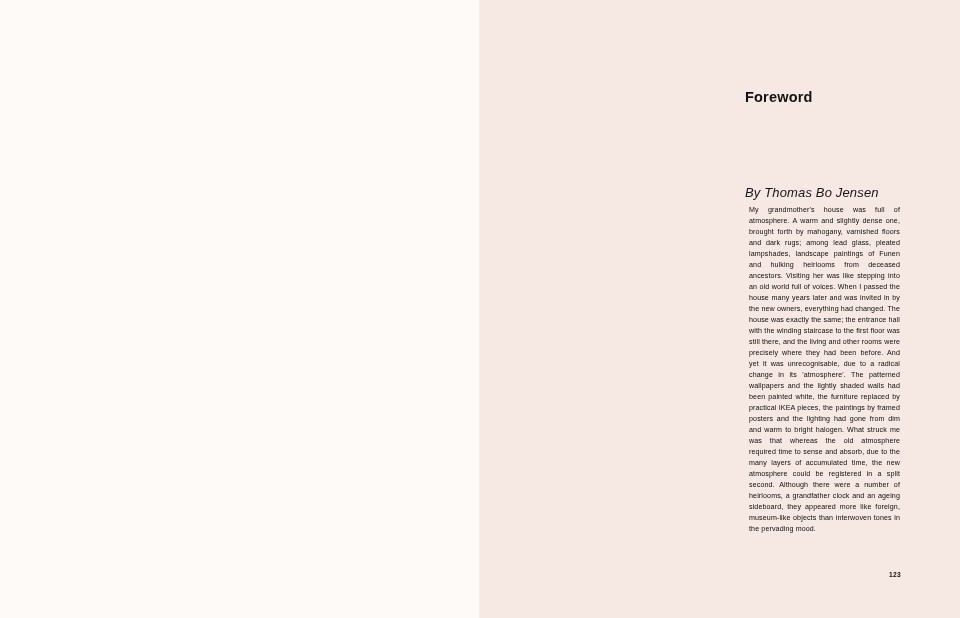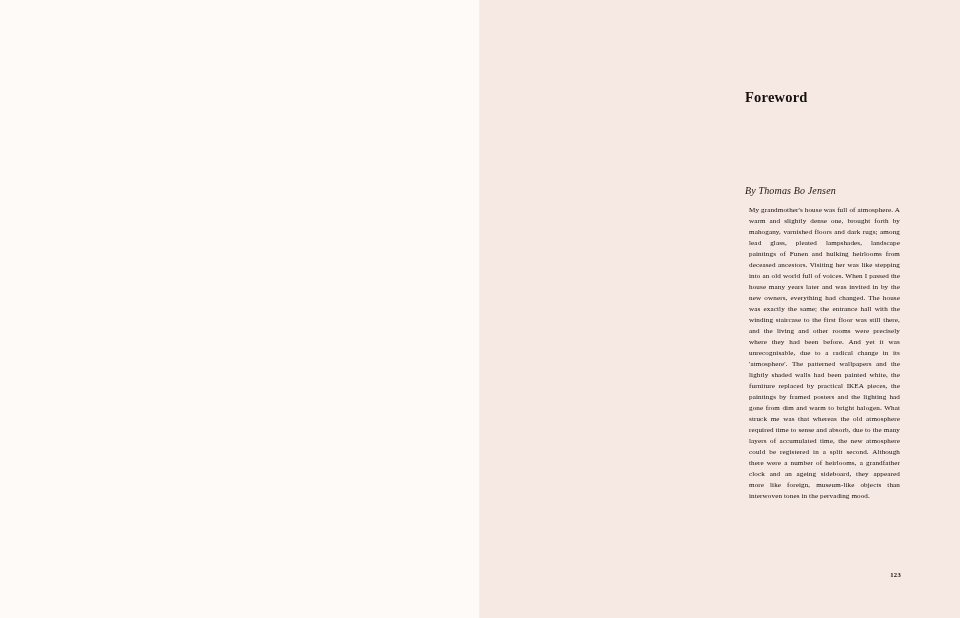--- a/index.html
+++ b/index.html
@@ -11,21 +11,20 @@
     height: 618px;
     background: #ffffff;
     font-family: "Liberation Sans", sans-serif;
     overflow: hidden;
   }
   .spread {
     position: relative;
     width: 960px;
     height: 498px;
     display: flex;
-    font-family: Liberation Serif, serif;
   }
   .page-left {
     width: 480px;
     height: 618px;
     background: #fdfaf7;
   }
   .page-right {
     width: 480px;
     height: 618px;
     background: #f6e9e4;
@@ -38,21 +37,21 @@
     font-size: 14.5px;
     font-weight: bold;
     letter-spacing: 0.2px;
     color: #16120f;
   }
   .byline {
     position: absolute;
     left: 265px;
     top: 185px;
     width: 155px;
-    font-size: 10px;
+    font-size: 13px;
     font-style: italic;
     letter-spacing: 0.15px;
     color: #1a1512;
   }
   .body-col {
     position: absolute;
     left: 265px;
     top: 205px;
     width: 155px;
   }

